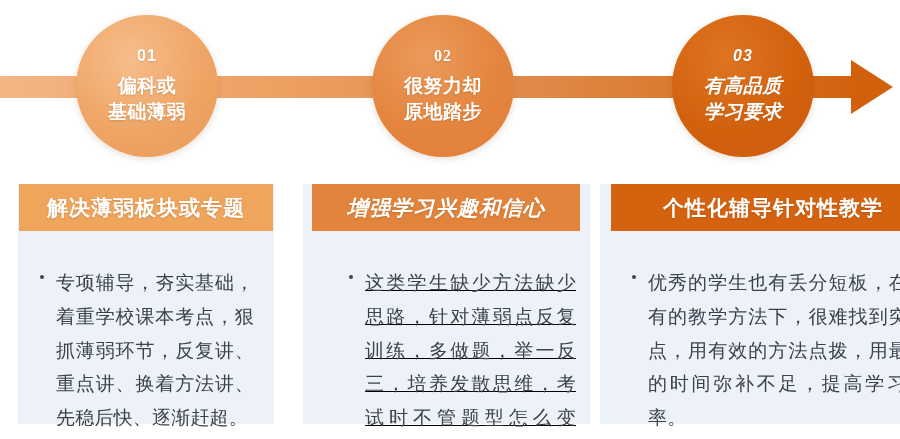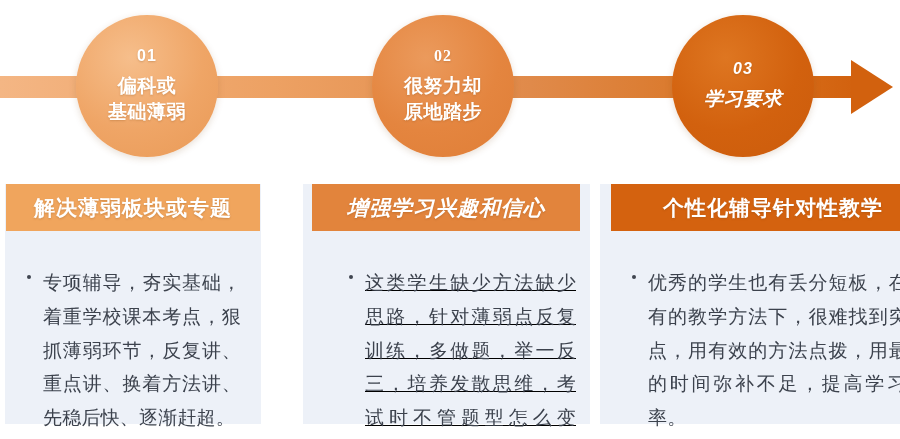--- a/index.html
+++ b/index.html
@@ -73,21 +73,21 @@
   #circle-2 { left: 372px; background: radial-gradient(circle at 38% 30%, #EB9A5C 0%, #E4853F 55%, #DF7E37 100%); font-family: Liberation Serif, serif; }
   #circle-3 { left: 672px; background: radial-gradient(circle at 38% 30%, #DE7621 0%, #D2610E 55%, #CB5C0C 100%); font-style: italic; }
 
   
   .card {
     position: absolute;
     top: 184px;
     height: 240px;
     background: #EDF1F8;
   }
-  #card-1 { left: 5px;   width: 256px; }
+  #card-1 { left: 18px;   width: 256px; }
   #card-2 { left: 303px; width: 287px; }
   #card-3 { left: 600px; width: 344px; }
 
   .card-header {
     height: 47px;
     display: flex;
     align-items: center;
     justify-content: center;
     color: #ffffff;
     font-size: 21px;
@@ -145,20 +145,21 @@
     <div class="num">02</div>
     <div class="cap">
       <div>很努力却</div>
       <div>原地踏步</div>
     </div>
   </div>
 
   <div class="circle" id="circle-3">
     <div class="num">03</div>
     <div class="cap">
+      <div>有高品质</div>
       <div>学习要求</div>
     </div>
   </div>
 
   <div class="card" id="card-1">
     <div class="card-header">解决薄弱板块或专题</div>
     <div class="card-body">
       <div class="bullet">
           <i></i>
         </div>

